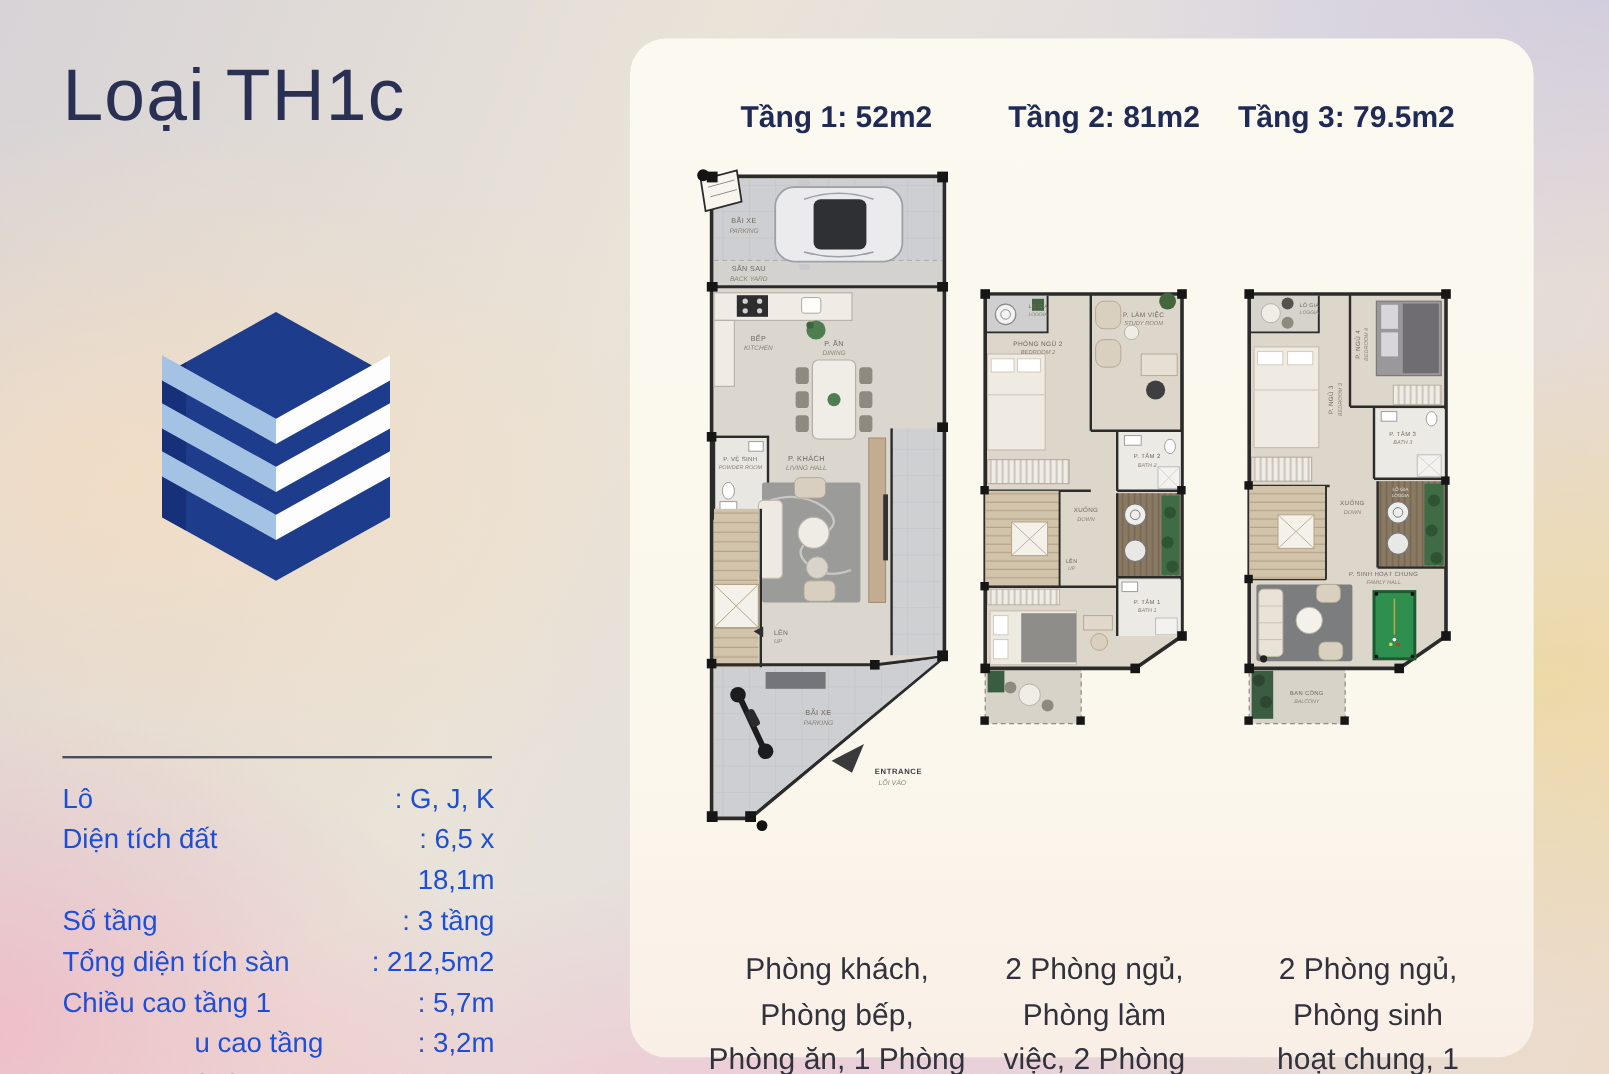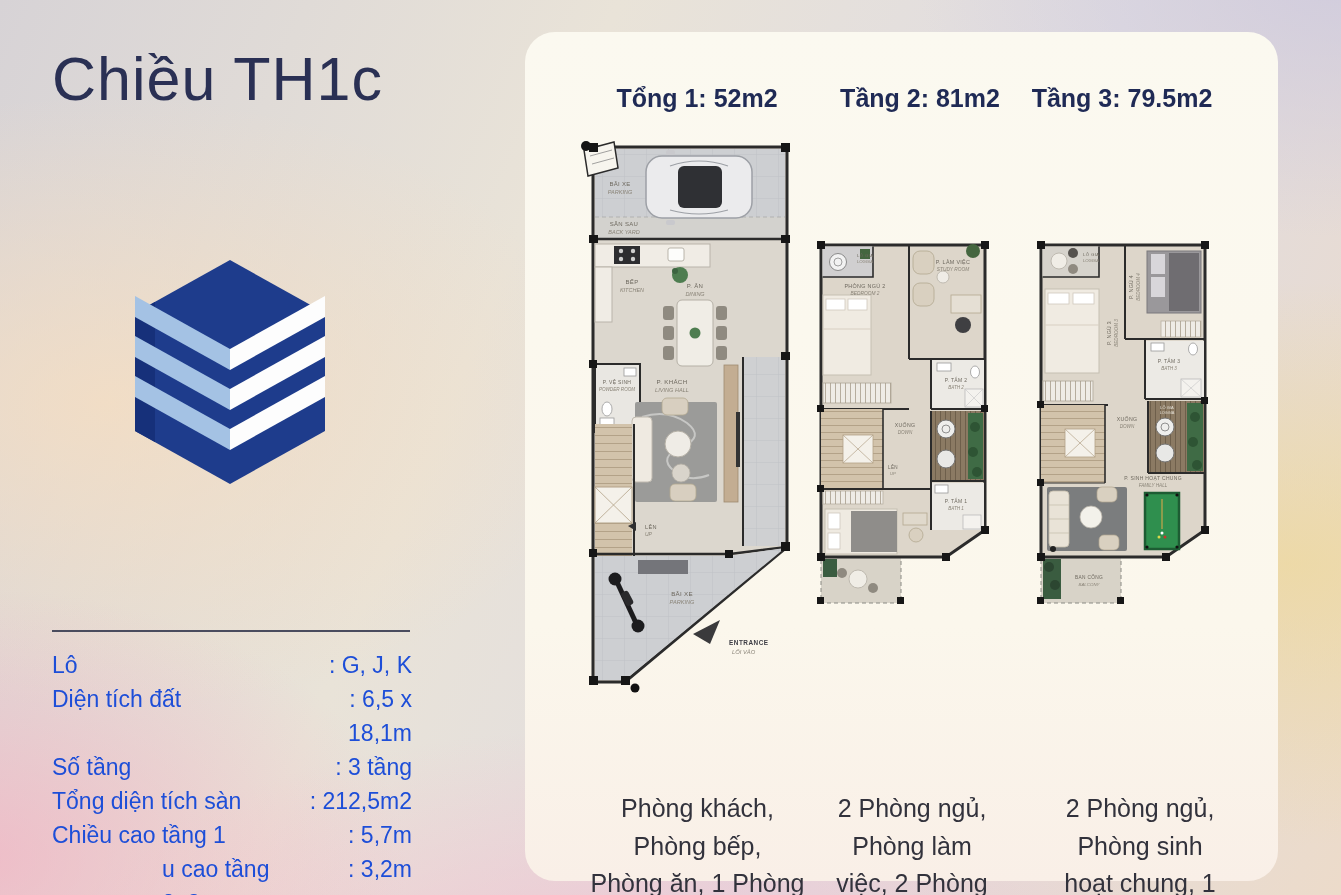--- a/index.html
+++ b/index.html
@@ -56,21 +56,21 @@
   
   text{ font-family:"Liberation Sans", sans-serif; }
   .lbl{ fill:#6e695f; letter-spacing:.3px; }
   .lbl-en{ fill:#8a8478; font-style:italic; }
   .lbl-dark{ fill:#3c3c44; font-weight:bold; letter-spacing:.5px; }
   .lbl-light{ fill:#e6e2d8; }
 </style>
 </head>
 <body>
 
-<div class="page-title">Chiều TH1c</div>
+<div class="page-title">Loại TH1c</div>
 
 <svg class="logo" width="215" height="232" viewBox="0 0 215 232">
   <polygon points="107,4 202,57 202,175 107,228 12,175 12,57" fill="#1e3c8c"></polygon>
   <polygon points="12,57 32,46 32,186 12,175" fill="#16307a"></polygon>
 
   <polygon points="12,40 107,93 107,114 12,61" fill="#a4c2e4"></polygon>
   <polygon points="107,93 202,40 202,61 107,114" fill="#fdfdfd"></polygon>
   <polygon points="12,80 107,133 107,154 12,101" fill="#a4c2e4"></polygon>
   <polygon points="107,133 202,80 202,101 107,154" fill="#fdfdfd"></polygon>
   <polygon points="12,120 107,173 107,194 12,141" fill="#a4c2e4"></polygon>
@@ -100,21 +100,21 @@
     <div class="spec-value">: 5,7m</div>
   </div>
   <div class="spec-row">
     <div class="spec-label">u cao tầng 2, 3</div>
     <div class="spec-value">: 3,2m</div>
   </div>
 </div>
 
 <div class="card">
 
-  <div class="floor-title ft1">Tổng 1: 52m2</div>
+  <div class="floor-title ft1">Tầng 1: 52m2</div>
   <div class="floor-title ft2">Tầng 2: 81m2</div>
   <div class="floor-title ft3">Tầng 3: 79.5m2</div>
 
   <svg class="plan plan1" width="220" height="585" viewBox="0 0 220 585">
     <defs>
       <pattern id="g1-grid" width="22" height="22" patternUnits="userSpaceOnUse">
         <path d="M22 0H0V22" fill="none" stroke="#bdbfc3" stroke-width="0.8"></path>
       </pattern>
       <pattern id="g1-stair" width="10" height="8" patternUnits="userSpaceOnUse">
         <path d="M0 7.5H10" fill="none" stroke="#b3a288" stroke-width="1"></path>

